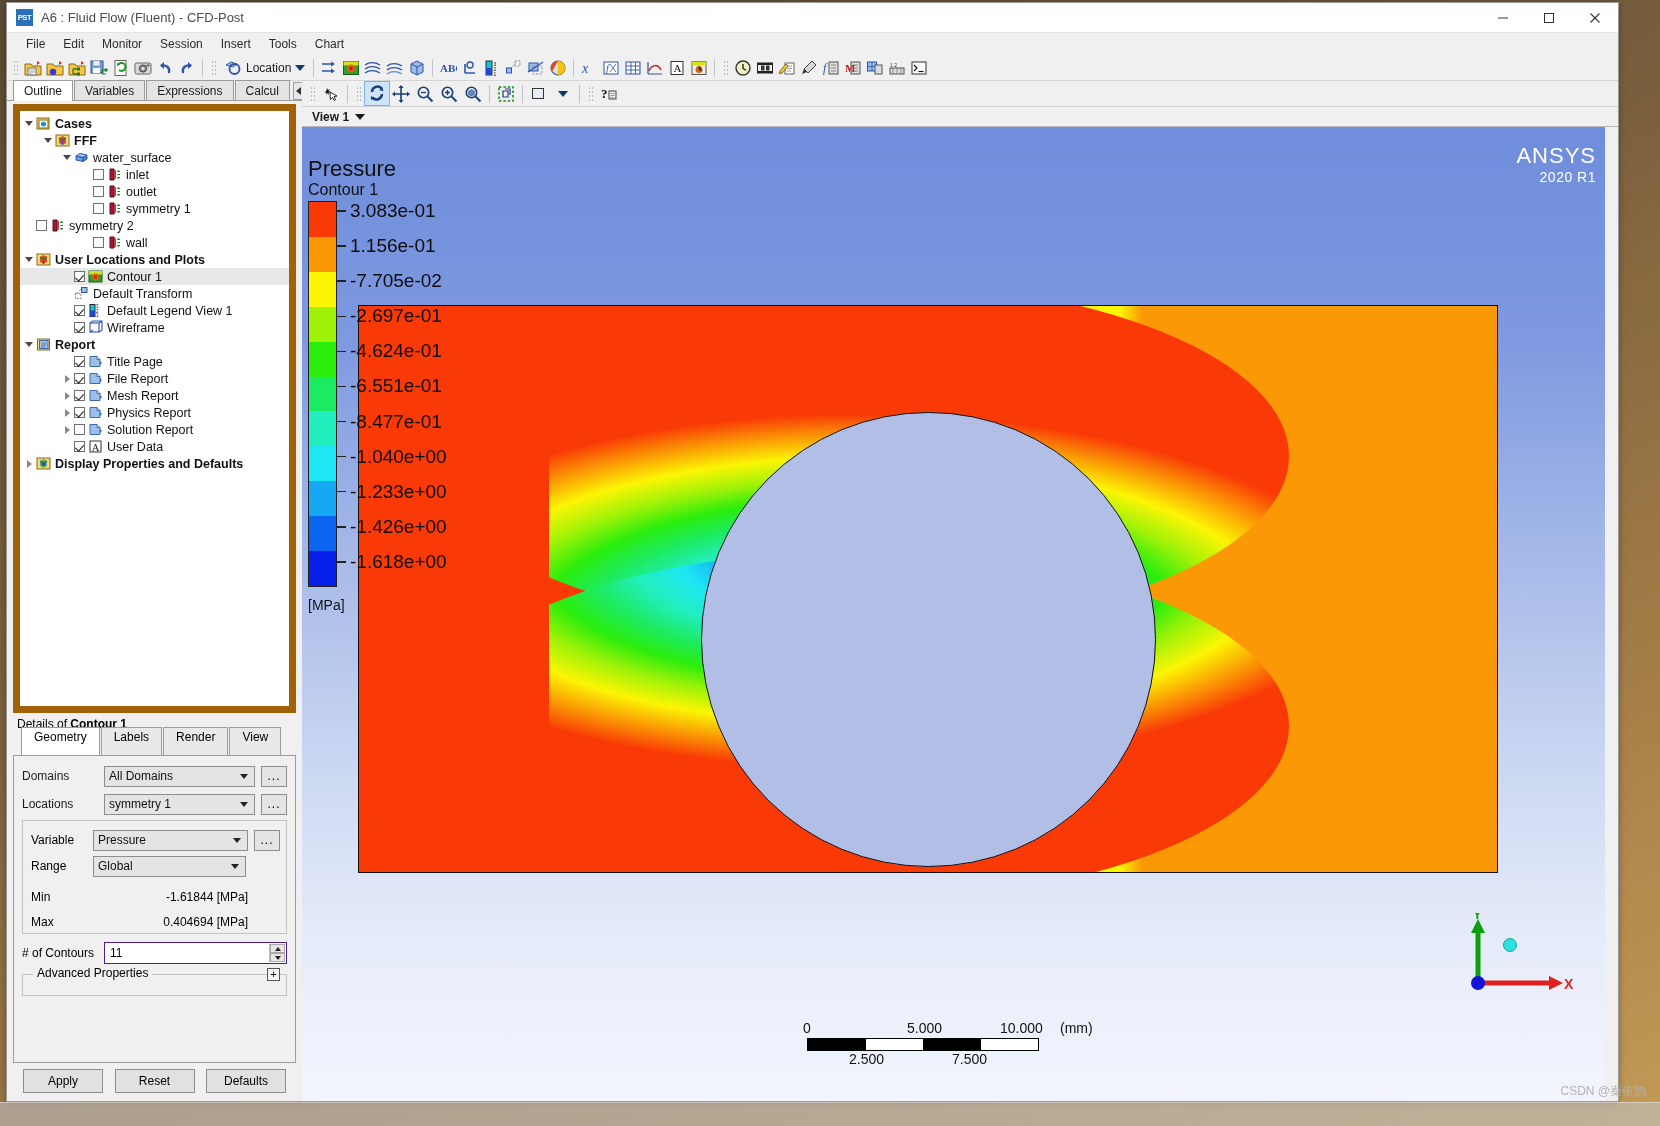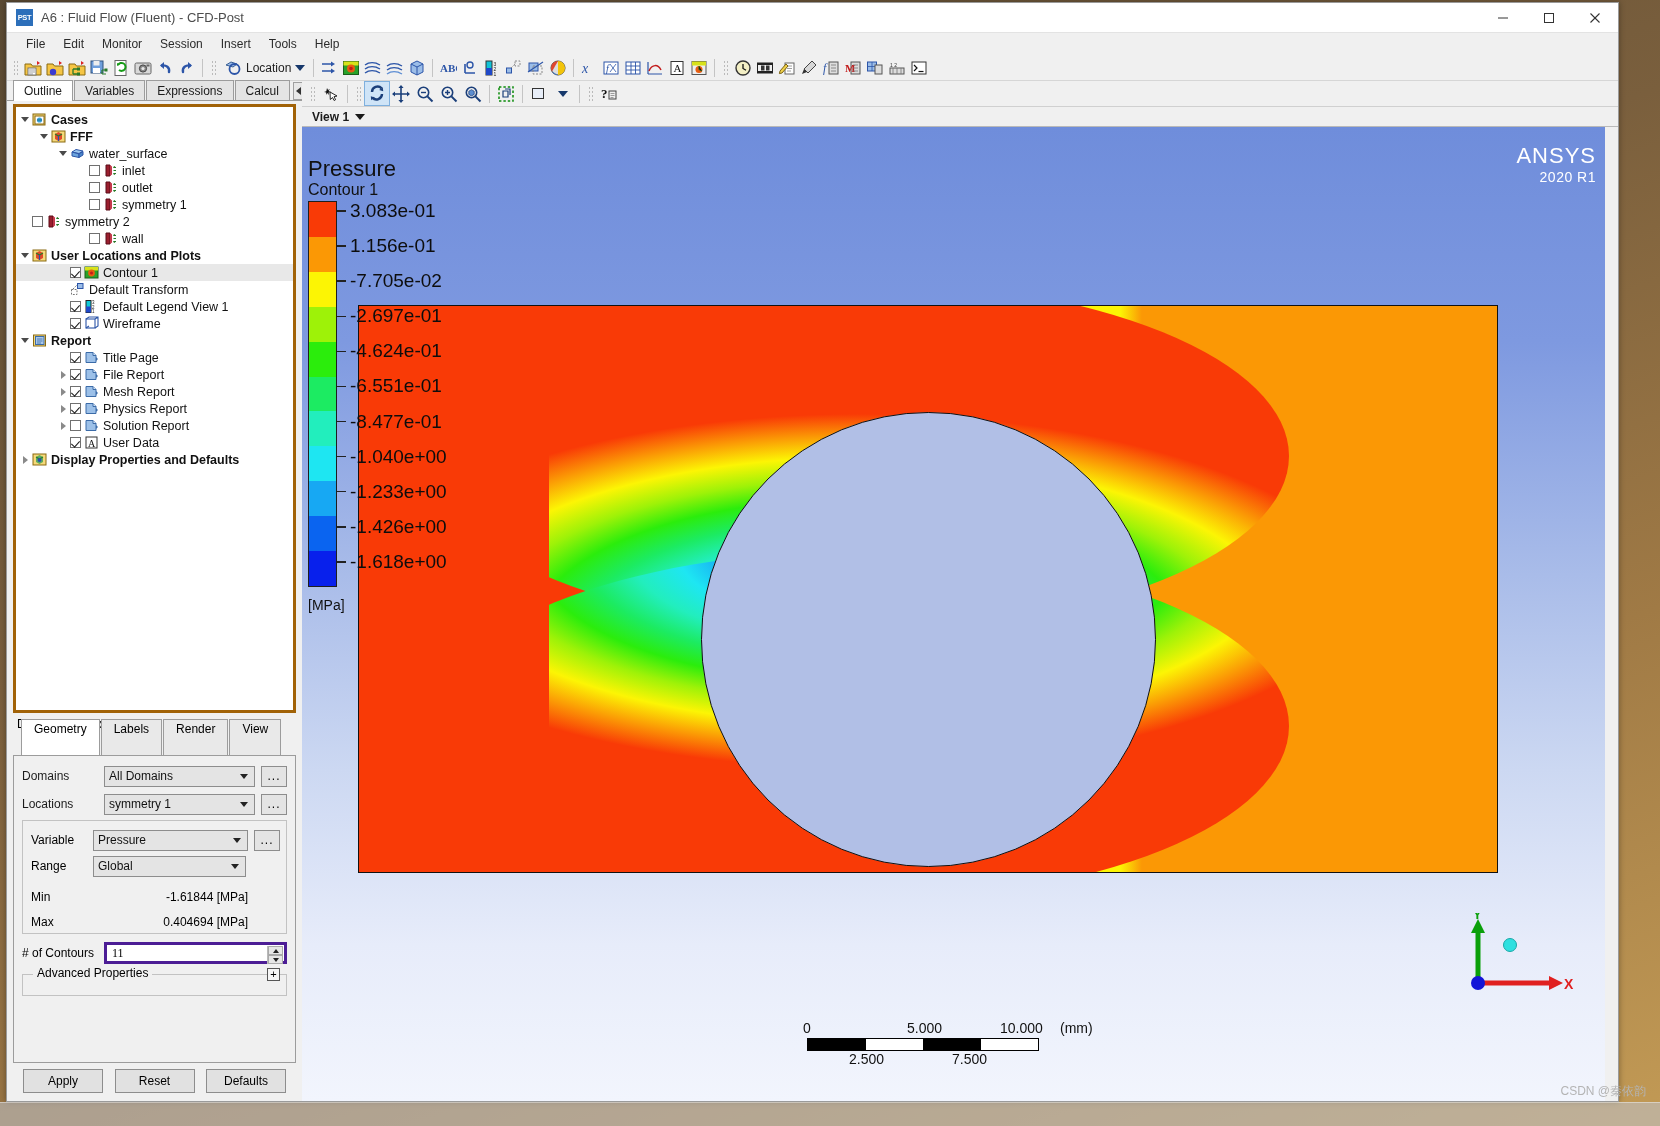--- a/index.html
+++ b/index.html
@@ -115,21 +115,21 @@
     display:flex; margin-left:2px; align-items:center; height:18px;
   }
   .scroll-btn {
     width:12px; height:18px; background:#e8e8e8; border:1px solid #a0a0a0;
     display:flex; align-items:center; justify-content:center;
   }
   .arrow-l { width:0;height:0;border-top:4px solid transparent;border-bottom:4px solid transparent;border-right:5px solid #333; }
   .arrow-r { width:0;height:0;border-top:4px solid transparent;border-bottom:4px solid transparent;border-left:5px solid #333; }
 
   .tree-panel {
-    flex:1; margin:3px 6px 0 6px; background:#fff; border:3px solid #a16207;
+    flex:1; margin:3px 6px 0 6px; background:#fff; border:7px solid #a16207;
     overflow:hidden; position:relative; min-height:0;
   }
   .tree { padding:4px 0 0 0; font-size:12.5px; }
   .tnode {
     display:flex; align-items:center; height:17px; padding-left:2px; white-space:nowrap;
   }
   .tnode.sel { background:#e8e8e8; }
   .exp {
     width:14px; height:14px; display:flex; align-items:center; justify-content:center;
     color:#6d6d6d; font-size:11px;
@@ -152,21 +152,21 @@
   .details {
     flex:0 0 auto; padding:0 6px 4px 6px;
   }
   .details-title { font-size:12px; padding:4px 2px 4px 4px; }
   .details-title b { font-weight:bold; }
   .dtabrow {
     display:flex; align-items:flex-end; height:20px; padding-left:8px;
   }
   .dtab {
     padding:2px 12px; font-size:12px; border:1px solid #9c9c9c; border-bottom:none;
-    background:#e9e9e9; margin-right:1px; height:36px; line-height:15px;
+    background:#e9e9e9; margin-right:1px; height:28px; line-height:15px;
   }
   .dtab.active { background:#fff; font-weight:normal; }
   .dform {
     border:1px solid #9c9c9c; background:#f0f0f0; padding:8px 8px 10px 8px;
   }
   .frow { display:flex; align-items:center; height:24px; margin-bottom:4px; }
   .flabel { width:82px; font-size:12px; color:#1c1c1c; }
   .fsel {
     flex:1; height:21px; background:#e4e4e4; border:1px solid #8d8d8d;
     display:flex; align-items:center; padding:0 4px; font-size:12px;
@@ -184,24 +184,23 @@
     border:1px solid #c2c2c2; padding:6px 6px 4px 8px; margin-top:2px;
   }
   .vrow { display:flex; align-items:center; height:26px; }
   .vlabel { width:62px; font-size:12px; }
   .mmrow { display:flex; align-items:flex-end; height:25px; }
   .mmlabel { width:62px; font-size:12px; }
   .mmval { flex:1; text-align:right; font-size:12px; padding-right:32px; }
   .nrow { display:flex; align-items:center; height:26px; margin-top:6px; }
   .nlabel { width:82px; font-size:12px; }
   .ninput {
-    flex:1; height:22px; background:#fff; border:3px solid #4c1d95;
+    flex:1; height:22px; background:#fff; border:1px solid #4c1d95;
     display:flex; align-items:center; padding-left:5px; font-size:12px;
     position:relative;
-    font-family:Liberation Serif, serif;
   }
   .spin {
     position:absolute; right:1px; top:1px; width:16px; height:18px;
     display:flex; flex-direction:column; border-left:1px solid #b9b9b9;
   }
   .spin div {
     flex:1; background:#e6e6e6; border:1px solid #a9a9a9;
     display:flex; align-items:center; justify-content:center;
   }
   .spu { width:0;height:0;border-left:3px solid transparent;border-right:3px solid transparent;border-bottom:4px solid #222; }
@@ -352,21 +351,21 @@
       </div>
     </div>
 
     <div class="menubar">
       <div class="menu-item">File</div>
       <div class="menu-item">Edit</div>
       <div class="menu-item">Monitor</div>
       <div class="menu-item">Session</div>
       <div class="menu-item">Insert</div>
       <div class="menu-item">Tools</div>
-      <div class="menu-item">Help</div>
+      <div class="menu-item">Chart</div>
     </div>
 
     <div class="toolbar">
       <div class="grip"></div>
 
       <div class="tb-btn">
         <svg width="18" height="18" viewBox="0 0 18 18">
             <path d="M1 5h6l1.5 2H17v9H1z" fill="#f5c544" stroke="#8a6a12"></path>
             <rect x="4" y="9" width="8" height="7" fill="#fff" stroke="#777"></rect>
             <path d="M5 11h6M5 13h6M5 15h4" stroke="#888" stroke-width=".8"></path>

